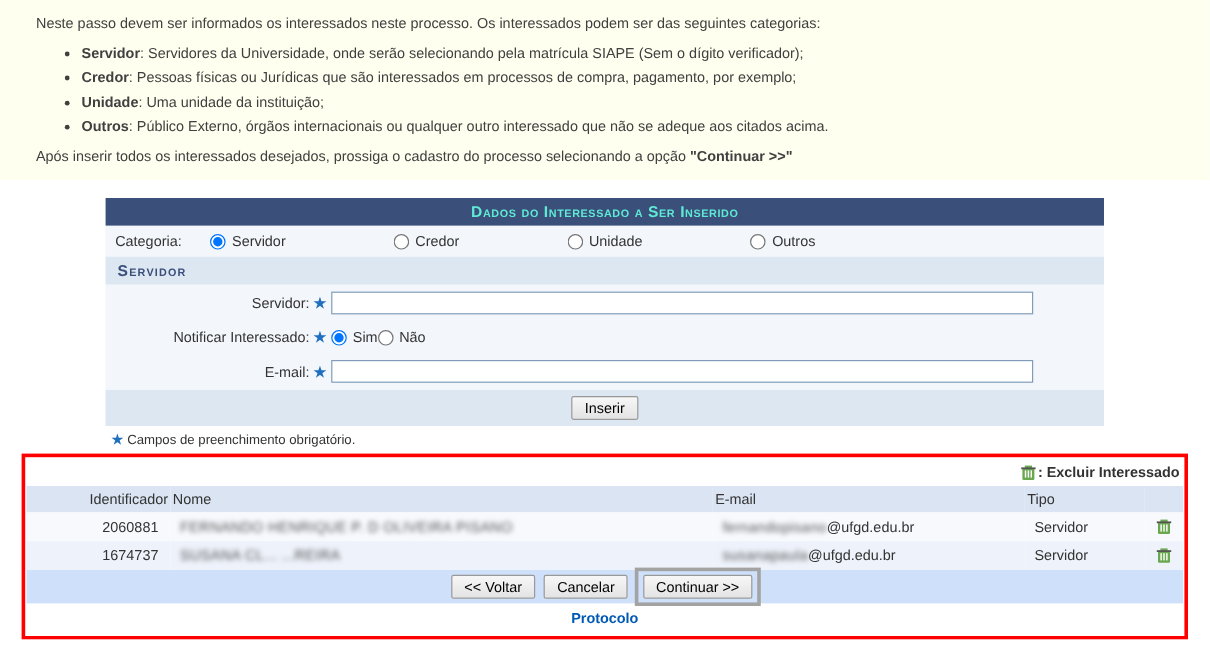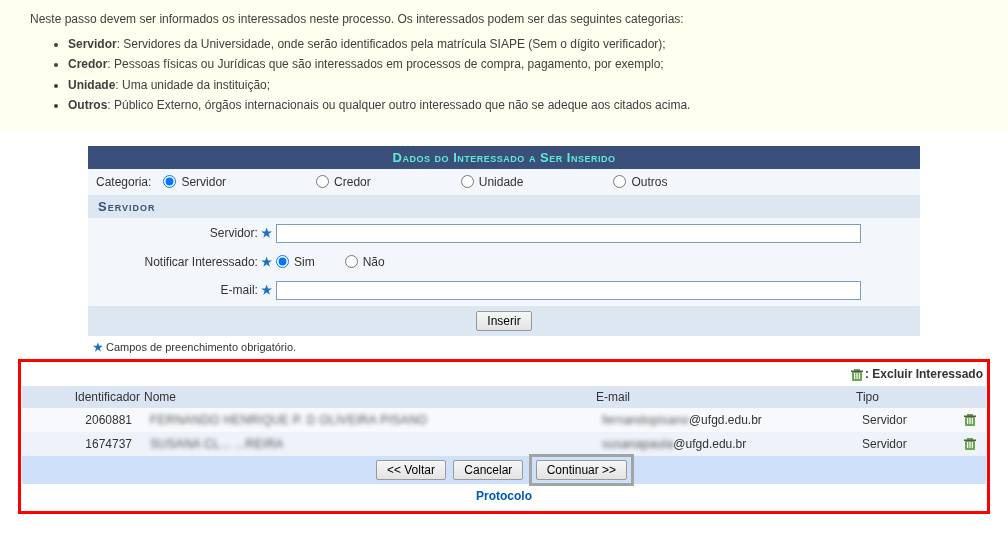--- a/index.html
+++ b/index.html
@@ -57,21 +57,21 @@
     padding-right: 4px;
   }
   .star { color: #1f6fbf; font-weight: bold; }
   input[type=text] {
     border: 1px solid #7f9db9;
     padding: 2px 4px;
     font-size: 12px;
     width: 585px;
     height: 19px;
   }
-  .radio-group { display: flex; gap: 30px; align-items: center; flex: 1; }
+  .radio-group { display: flex; align-items: center; flex: 1; }
   .radio-group.categoria { gap: 90px; }
   .radio-item { display: flex; align-items: center; gap: 5px; }
   .inserir-row {
     background: #dde7f2;
     text-align: center;
     padding: 5px;
   }
   .btn {
     font-family: Arial, sans-serif;
     font-size: 12px;
@@ -156,33 +156,36 @@
   .del-icon {
     display:inline-block; width:16px; height:16px; vertical-align:middle;
   }
 </style>
 </head>
 <body>
 
 <div class="infobox">
   <p>Neste passo devem ser informados os interessados neste processo. Os interessados podem ser das seguintes categorias:</p>
   <ul>
-    <li><strong>Servidor</strong><span>: Servidores da Universidade, onde serão identificados pela matrícula SIAPE (Sem o dígito verificador);</span></li>
+    <li><strong>Servidor</strong><span>: Servidores da Universidade, onde serão selecionando pela matrícula SIAPE (Sem o dígito verificador);</span></li>
     <li><strong>Credor</strong><span>: Pessoas físicas ou Jurídicas que são interessados em processos de compra, pagamento, por exemplo;</span></li>
     <li><strong>Unidade</strong><span>: Uma unidade da instituição;</span></li>
     <li><strong>Outros</strong><span>: Público Externo, órgãos internacionais ou qualquer outro interessado que não se adeque aos citados acima.</span></li>
   </ul>
+  <p>
+    <span>Após inserir todos os interessados desejados, prossiga o cadastro do processo selecionando a opção </span><strong class="continue-bold">"Continuar &gt;&gt;"</strong>
+  </p>
 </div>
 
 <div class="main-container">
   <div class="form-table">
     <div class="form-header">Dados do Interessado a Ser Inserido</div>
 
     <div class="form-row" style="justify-content:center;">
-      <span class="label" style="width:auto; margin-right:8px;">Categoria:</span>
+      <span class="label" style="width:auto; margin-right:20px;">Categoria:</span>
       <div class="radio-group categoria">
         <label class="radio-item">
             <input type="radio" name="cat" checked="" style=""> 
             <span>Servidor</span>
           </label>
         <label class="radio-item">
             <input type="radio" name="cat" style=""> 
             <span>Credor</span>
           </label>
         <label class="radio-item">

